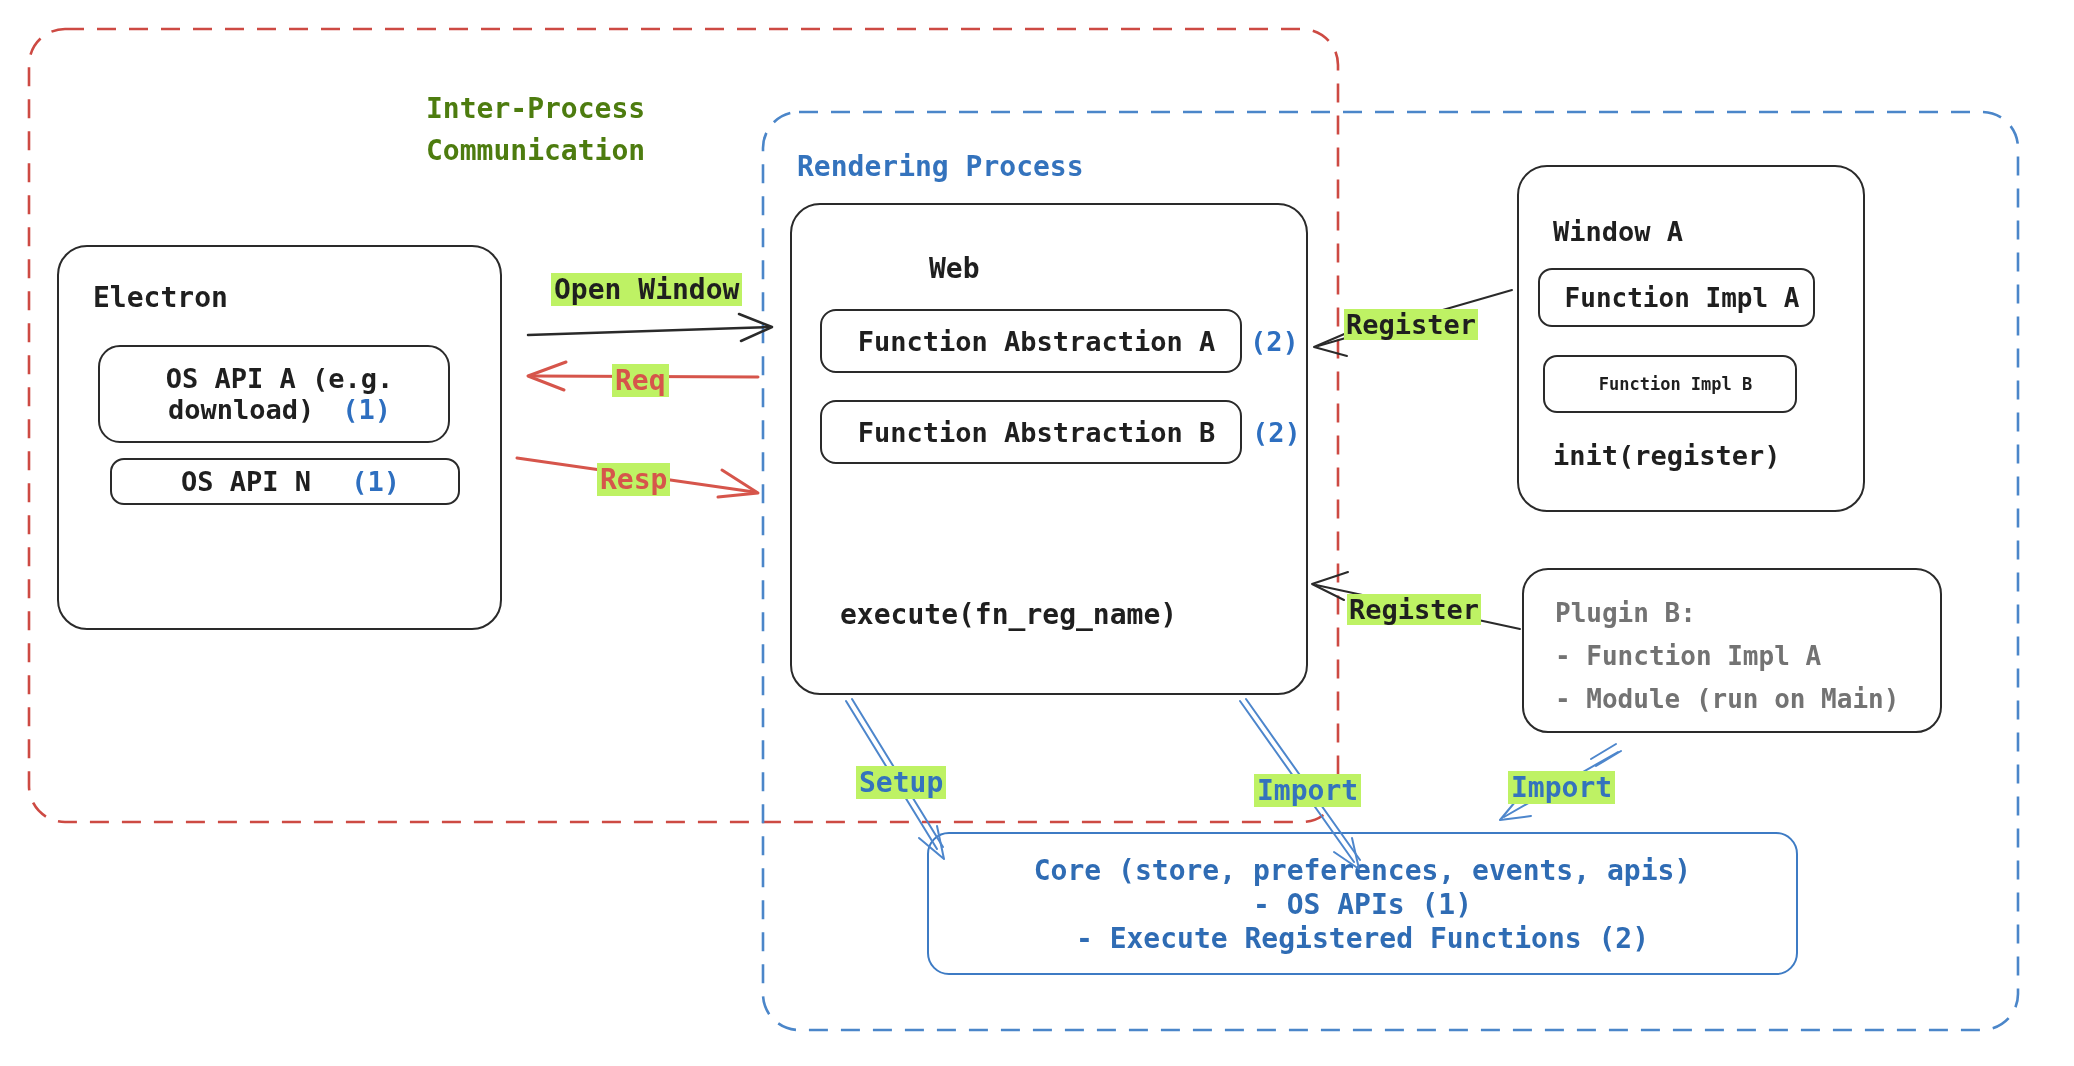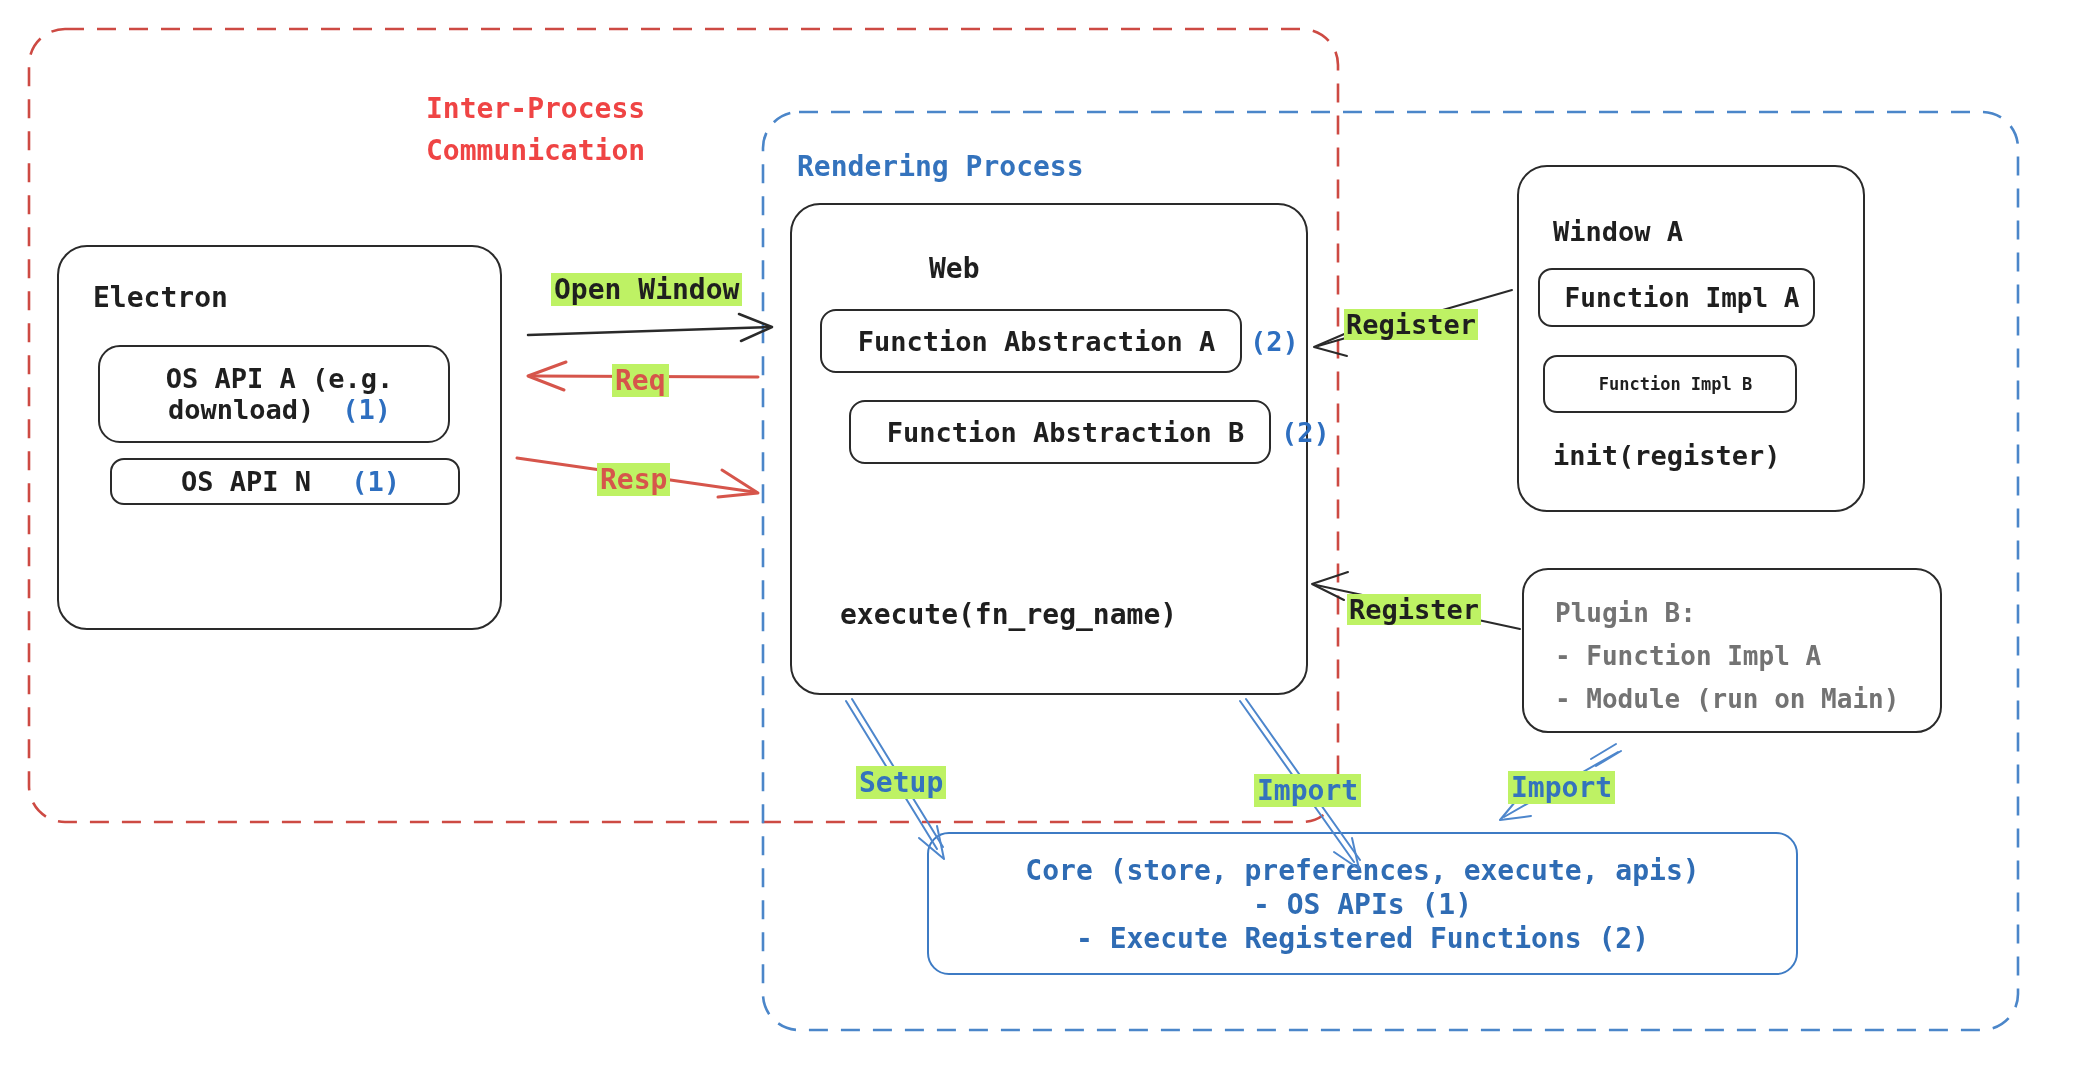--- a/index.html
+++ b/index.html
@@ -58,21 +58,21 @@
   <div class="box z1" style="left:790px;top:203px;width:518px;height:492px;border-radius:30px;"></div>
   <div class="title-ink z1" style="left:929px;top:252px;font-size:28px;">Web</div>
 
   <div class="z1" style="position:absolute;left:820px;top:309px;display:flex;align-items:center;gap:8px;">
     <div class="mini" style="width:422px;height:64px;border-radius:16px;font-size:27px;">
       <span>Function Abstraction A</span>
     </div>
     <span class="badge" style="font-size:27px;">(2)</span>
   </div>
 
-  <div class="z1" style="position:absolute;left:820px;top:400px;display:flex;align-items:center;gap:10px;margin-left:29px;">
+  <div class="z1" style="position:absolute;left:820px;top:400px;display:flex;align-items:center;gap:10px;">
     <div class="mini" style="width:422px;height:64px;border-radius:16px;font-size:27px;">
       <span>Function Abstraction B</span>
     </div>
     <span class="badge" style="font-size:27px;">(2)</span>
   </div>
 
 
   <div class="title-ink z1" style="left:840px;top:598px;font-size:28px;">execute(fn_reg_name)</div>
 
   <div class="box z1" style="left:1517px;top:165px;width:348px;height:347px;border-radius:30px;"></div>
@@ -86,21 +86,21 @@
   <div class="title-ink z1" style="left:1553px;top:440px;font-size:27px;">init(register)</div>
 
   <div class="box z1" style="left:1522px;top:568px;width:420px;height:165px;border-radius:26px;"></div>
   <div class="z1" style="position:absolute;left:1555px;top:592px;font-weight:bold;color:#737373;font-size:26px;line-height:43px;">
     <div>Plugin B:</div>
     <div>- Function Impl A</div>
     <div>- Module (run on Main)</div>
   </div>
 
   <div class="box z1" style="left:927px;top:832px;width:871px;height:143px;border-radius:22px;border:2.2px solid #3d7bc4;padding-top:20px;text-align:center;font-weight:bold;color:#2f6cb4;font-size:28px;line-height:34px;">
-    <div>Core (store, preferences, execute, apis)</div>
+    <div>Core (store, preferences, events, apis)</div>
     <div>- OS APIs (1)</div>
     <div>- Execute Registered Functions (2)</div>
   </div>
 
   <svg class="svg-layer" width="2074" height="1066" viewBox="0 0 2074 1066">
 
     <rect x="29" y="29" width="1309" height="793" rx="36" class="dash-red"></rect>
     <rect x="763" y="112" width="1255" height="918" rx="36" class="dash-blue"></rect>
 
     <path d="M528 335 L770 327" class="ink-line"></path>
@@ -125,21 +125,21 @@
     <path d="M1240 701 L1354 862" class="blue-line"></path>
     <path d="M1246 699 L1360 860" class="blue-line"></path>
     <path d="M1334 852 L1359 869 L1352 838" class="blue-line"></path>
 
     <path d="M1618 752 L1504 817" class="blue-line"></path>
     <path d="M1596 766 L1621 751" class="blue-line"></path>
     <path d="M1591 759 L1616 744" class="blue-line"></path>
     <path d="M1520 796 L1500 820 L1531 816" class="blue-line"></path>
   </svg>
 
-  <div class="region-title" style="left:426px;top:88px;color:#ef4444;"><span>Inter-Process</span><br><span>Communication</span></div>
+  <div class="region-title" style="left:426px;top:88px;color:#4d7c0f;"><span>Inter-Process</span><br><span>Communication</span></div>
 
   <div class="region-title" style="left:797px;top:146px;color:#3473bd;">Rendering Process</div>
 
   <div class="arrow-label" style="left:551px;top:273px;font-size:28px;color:#1f1f1f;">Open Window</div>
 
   <div class="arrow-label" style="left:612px;top:364px;font-size:28px;color:#d6554b;">Req</div>
 
   <div class="arrow-label" style="left:597px;top:463px;font-size:28px;color:#d6554b;">Resp</div>
 
   <div class="arrow-label" style="left:1344px;top:309px;font-size:27px;color:#1f1f1f;padding:0 2px;">Register</div>

